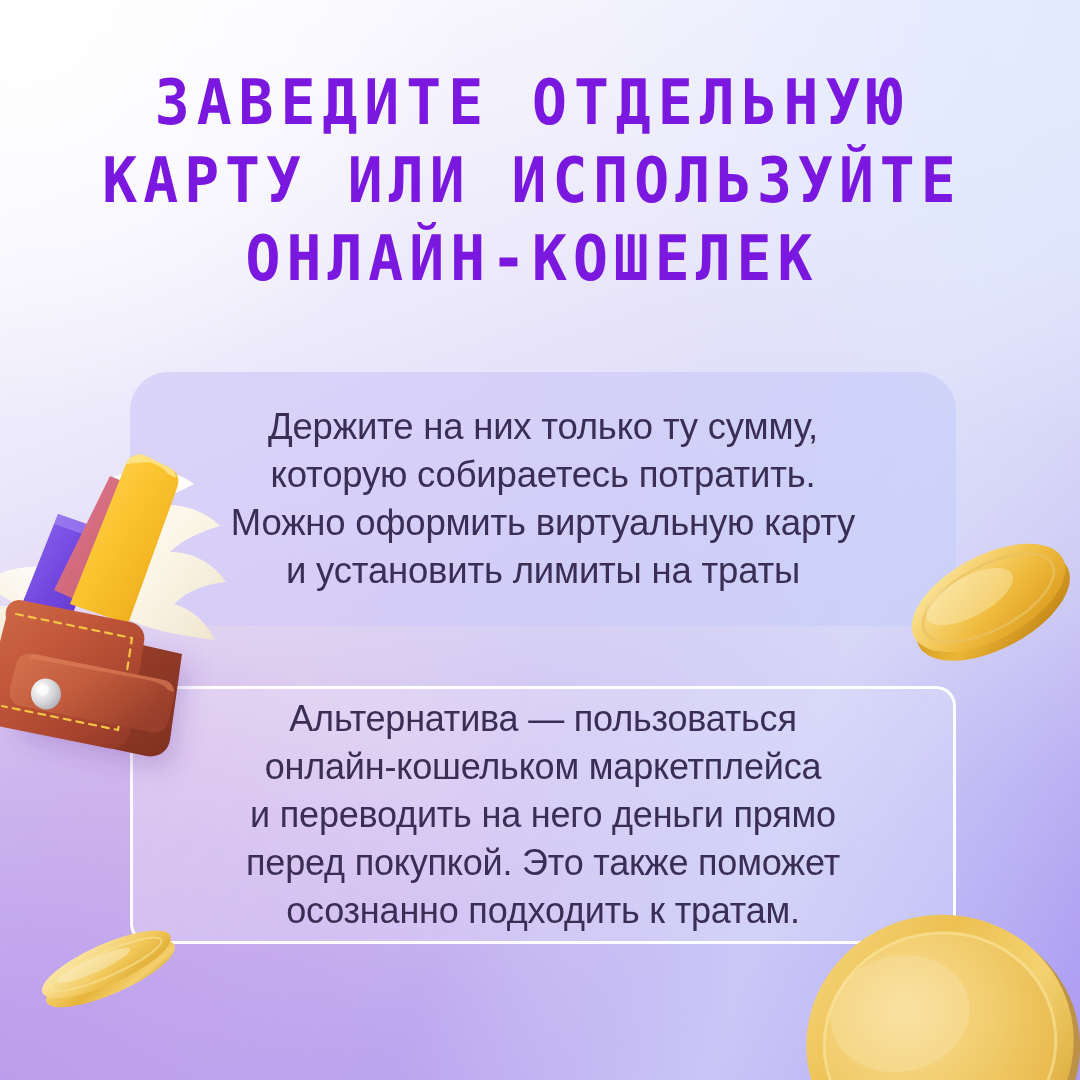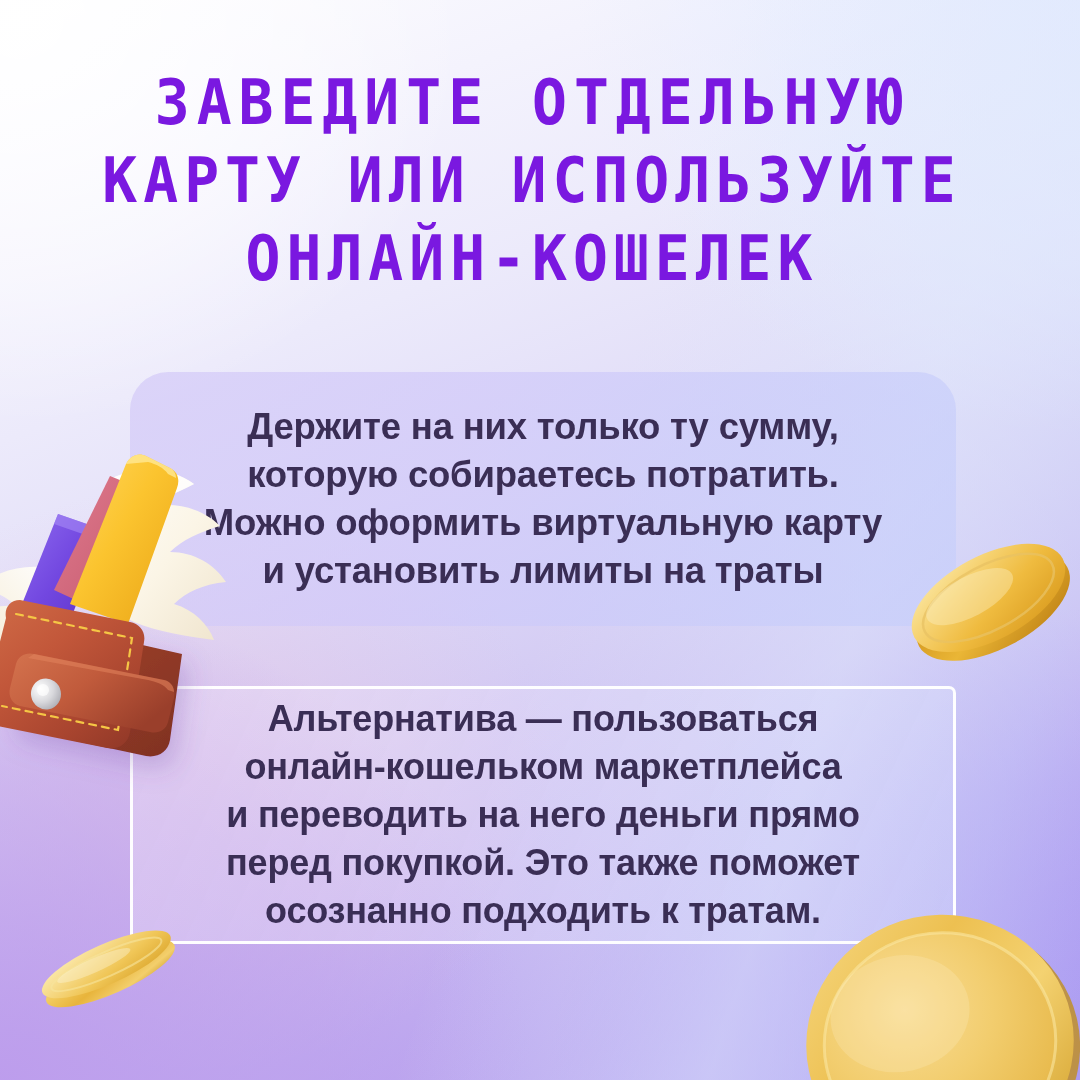--- a/index.html
+++ b/index.html
@@ -100,39 +100,39 @@
     align-items:center;
     justify-content:center;
     text-align:center;
   }
   .card-text{
     color:#3a2e55;
     font-size:36.5px;
     line-height:48px;
     letter-spacing:-.2px;
     white-space:pre-line;
-    font-weight:700;
+    font-weight:400;
     padding:0 26px;
     text-align:center;
   }
 
   #card-one{
     left:130px; top:372px;
     width:826px; height:254px;
     border-radius:38px;
     background:linear-gradient(115deg,
         rgba(214,205,248,.78) 0%,
         rgba(209,201,249,.72) 38%,
         rgba(203,203,250,.70) 62%,
         rgba(198,207,251,.68) 100%);
   }
   #card-two{
     left:130px; top:686px;
     width:826px; height:258px;
-    border-radius:7px;
+    border-radius:20px;
     border:3.5px solid rgba(255,255,255,.97);
     background:linear-gradient(115deg,
         rgba(240,228,248,.40) 0%,
         rgba(234,226,250,.36) 40%,
         rgba(226,229,252,.34) 70%,
         rgba(221,230,253,.32) 100%);
   }
   #card-two .card-text{ font-size:36px; line-height:48px; }
 
   

